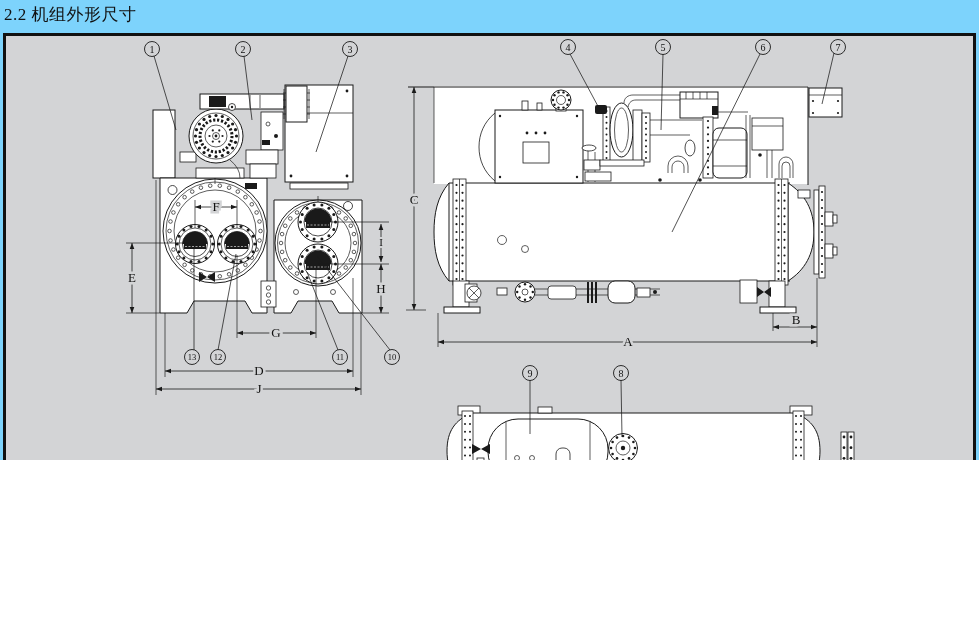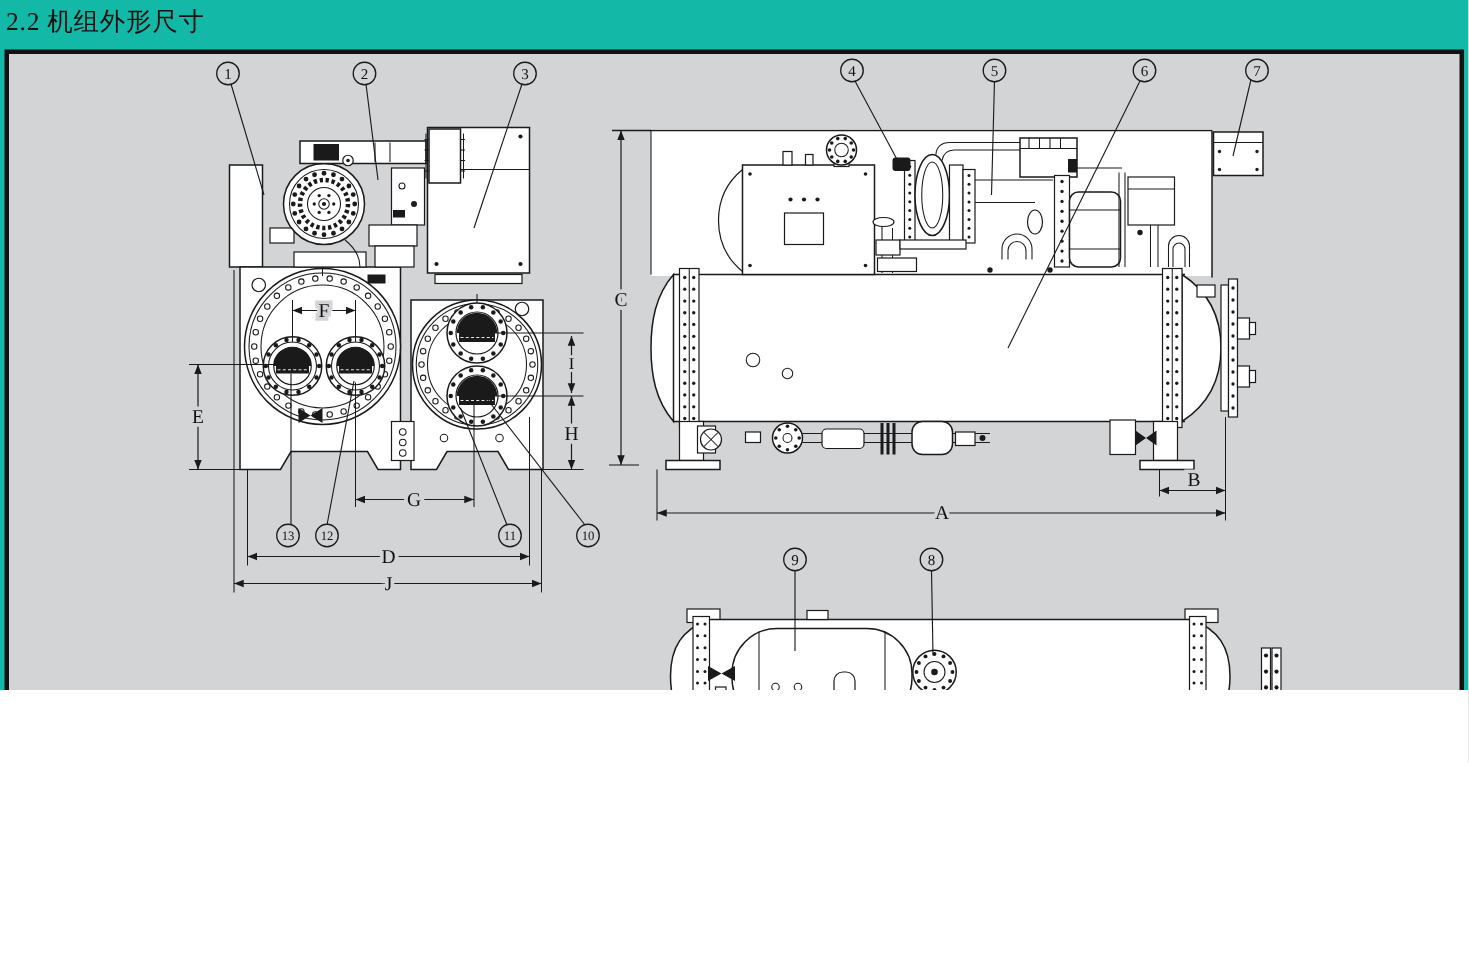--- a/index.html
+++ b/index.html
@@ -1,16 +1,16 @@
 <!DOCTYPE html>
 <html><head>
 <meta charset="utf-8">
 <style>
   html,body{margin:0;padding:0;background:#fff;}
-  .page{position:relative;width:979px;height:460px;background:#14b8a6;overflow:hidden;
+  .page{position:relative;width:979px;height:460px;background:#7dd3fc;overflow:hidden;
         font-family:"Liberation Serif","DejaVu Serif",serif;}
   .title{position:absolute;left:4px;top:3px;font-size:17px;color:#111;letter-spacing:0.5px;}
   svg{position:absolute;left:0;top:0;}
   .ln{fill:none;stroke:#1a1a1a;stroke-width:1;}
   .tn{fill:none;stroke:#1a1a1a;stroke-width:0.7;}
   .fw{fill:#ffffff;stroke:#1a1a1a;stroke-width:1;}
   .fw2{fill:#ffffff;stroke:#1a1a1a;stroke-width:0.8;}
   .blk{fill:#1a1a1a;stroke:none;}
   .dim{fill:none;stroke:#1a1a1a;stroke-width:0.8;marker-start:url(#ah);marker-end:url(#ah);}
   .ext{fill:none;stroke:#1a1a1a;stroke-width:0.7;}

